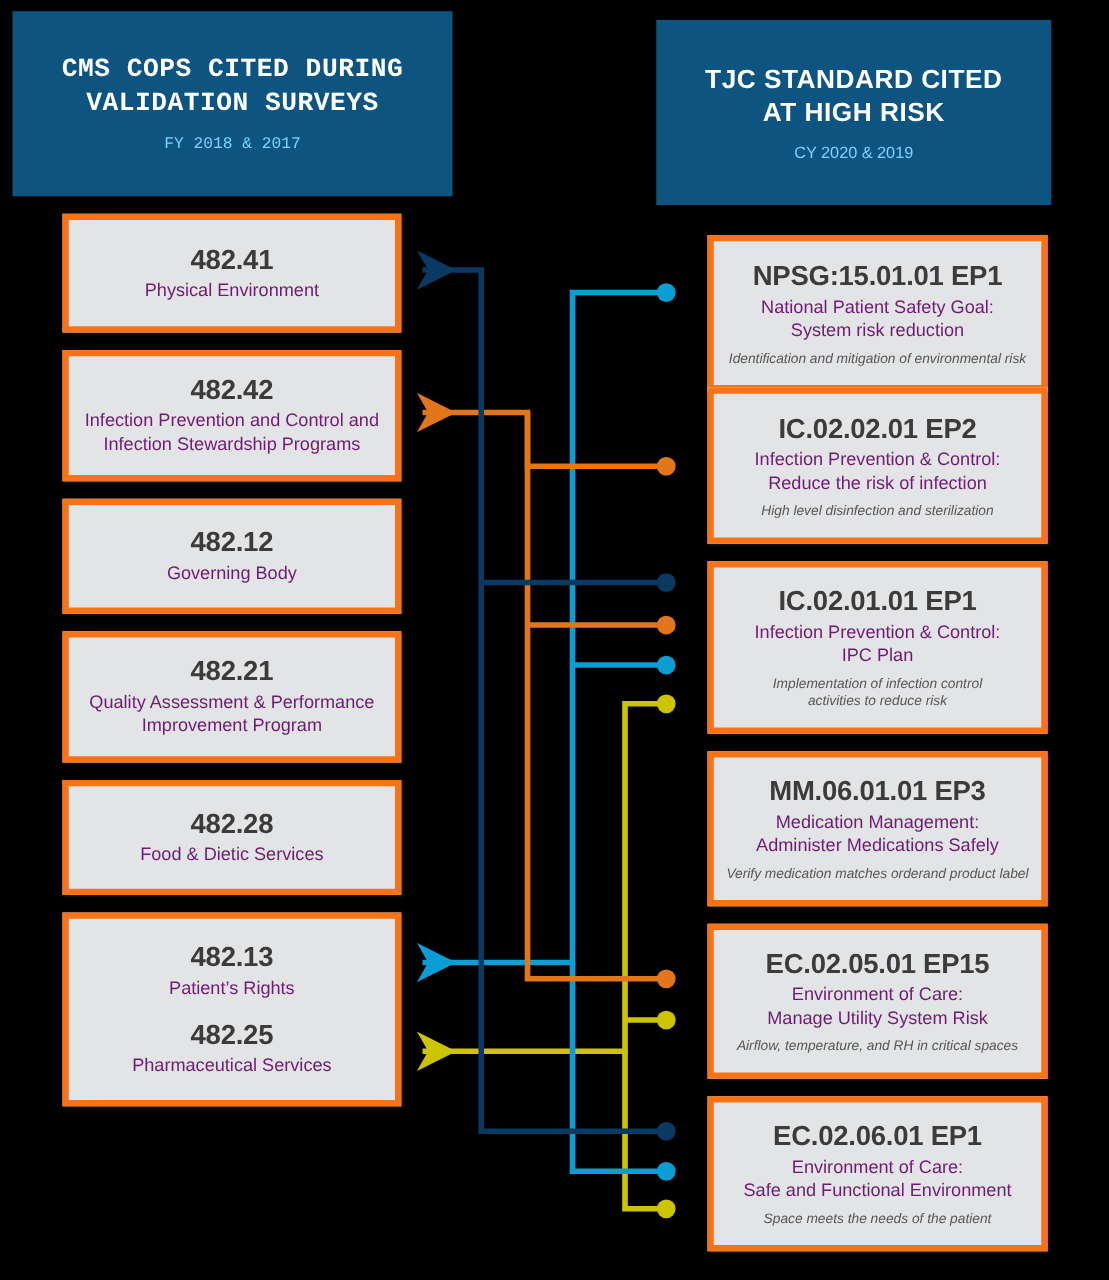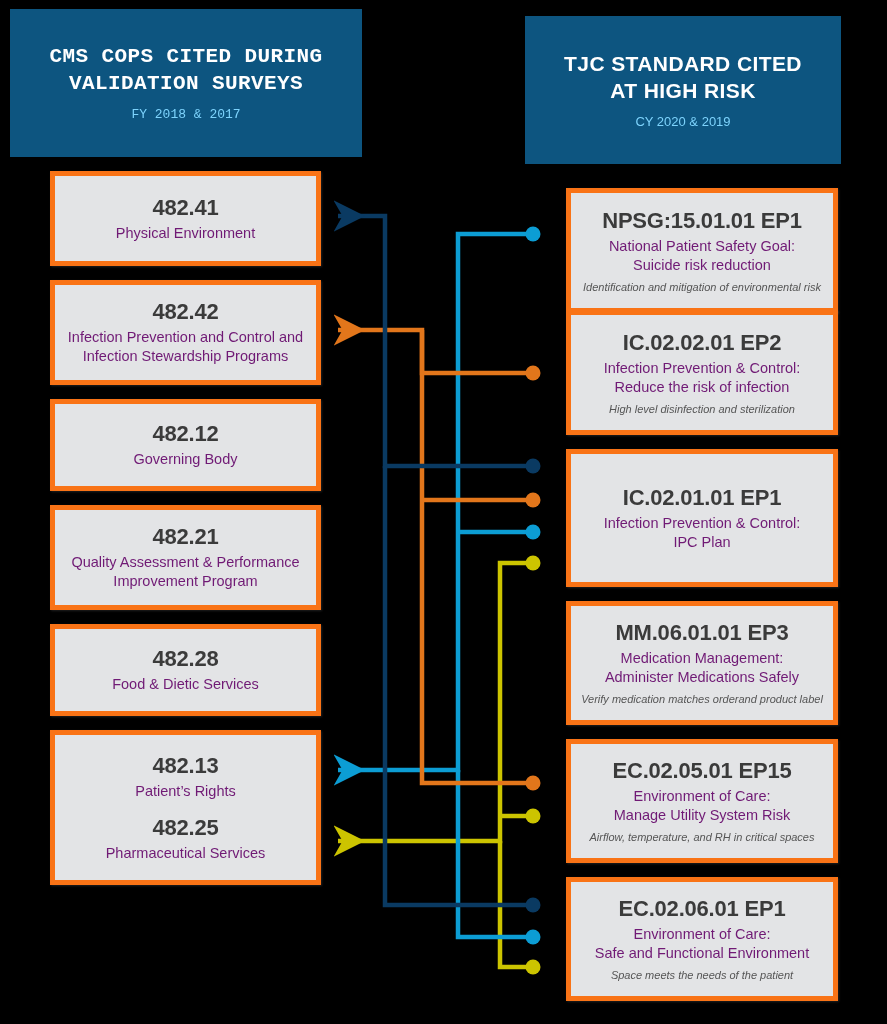--- a/index.html
+++ b/index.html
@@ -118,39 +118,43 @@
     <div class="desc">Patient’s Rights</div>
     <div class="pairgap"></div>
     <div class="code">482.25</div>
     <div class="desc">Pharmaceutical Services</div>
   </div>
 
   <div class="card rcard" id="r0">
     <div class="code">NPSG:15.01.01 EP1</div>
     <div class="desc">
       <span>National Patient Safety Goal:</span><br>
-      <span>Suicide risk reduction</span>
+      <span>System risk reduction</span>
     </div>
     <div class="note">Identification and mitigation of environmental risk</div>
   </div>
 
   <div class="card rcard" id="r1">
     <div class="code">IC.02.02.01 EP2</div>
     <div class="desc">
       <span>Infection Prevention &amp; Control:</span><br>
       <span>Reduce the risk of infection</span>
     </div>
     <div class="note">High level disinfection and sterilization</div>
   </div>
 
   <div class="card rcard" id="r2">
     <div class="code">IC.02.01.01 EP1</div>
     <div class="desc">
       <span>Infection Prevention &amp; Control:</span><br>
       <span>IPC Plan</span>
+    </div>
+    <div class="note">
+      <span>Implementation of infection control</span><br>
+      <span>activities to reduce risk</span>
     </div>
   </div>
 
   <div class="card rcard" id="r3">
     <div class="code">MM.06.01.01 EP3</div>
     <div class="desc">
       <span>Medication Management:</span><br>
       <span>Administer Medications Safely</span>
     </div>
     <div class="note">Verify medication matches orderand product label</div>

